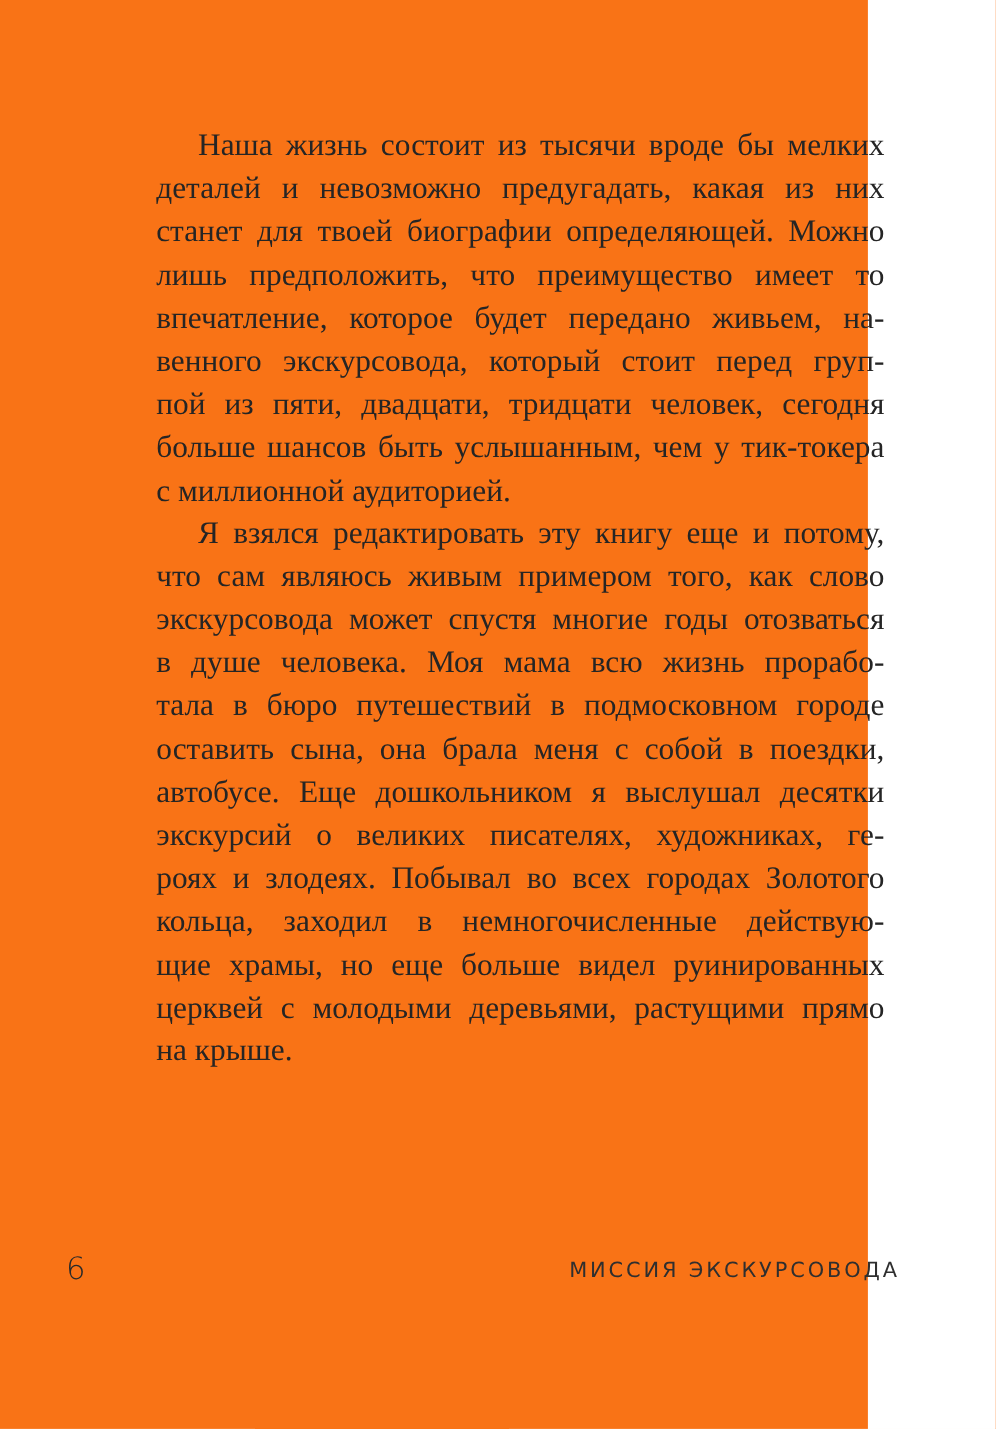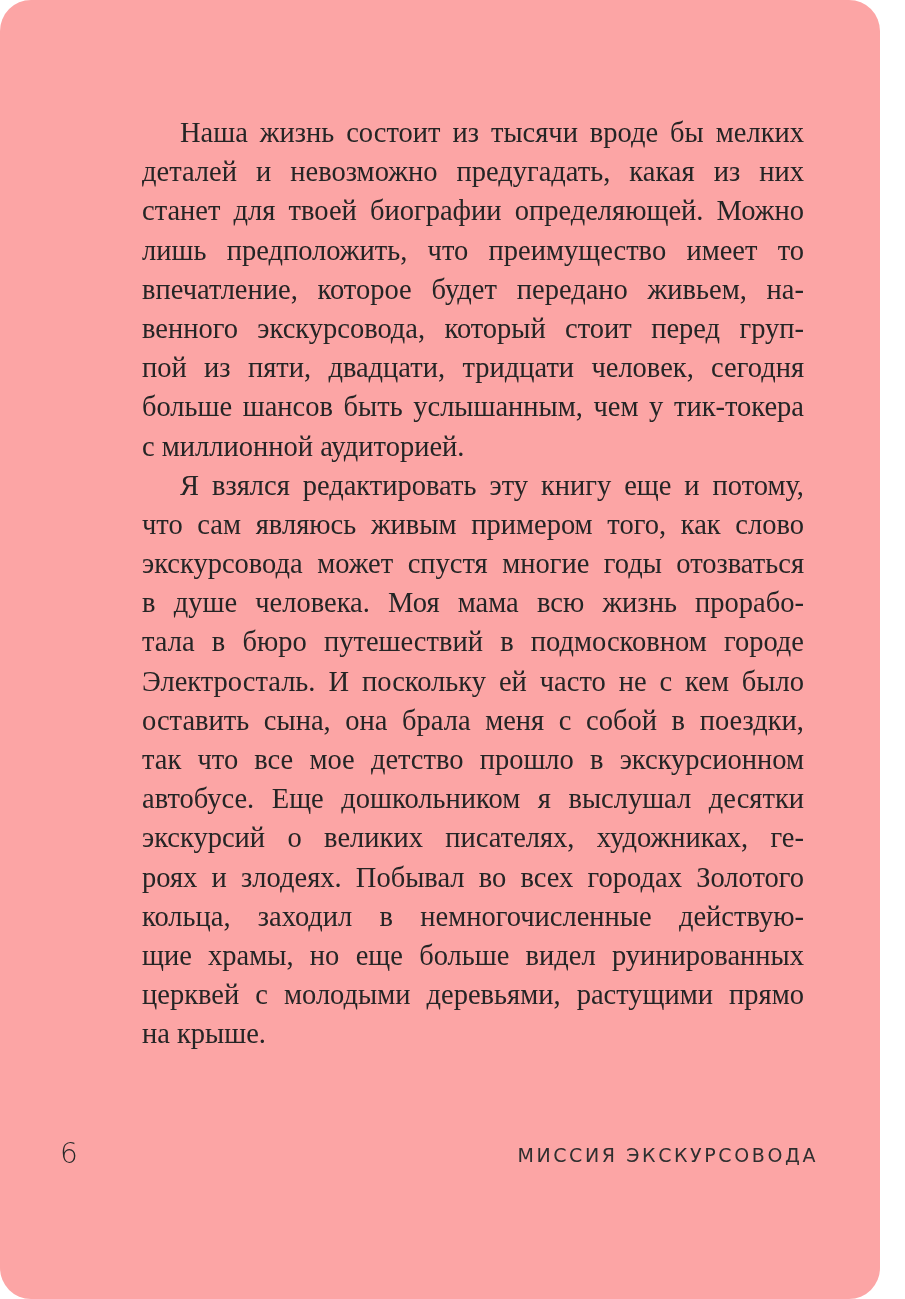--- a/index.html
+++ b/index.html
@@ -10,24 +10,23 @@
     body {
       width: 905px;
       height: 1299px;
       position: relative;
       overflow: hidden;
       color: #2a2a2a;
     }
     .page {
       position: absolute;
       left: 0; top: 0;
-      width: 880px;
+      width: 789px;
       height: 1299px;
-      background: #fca5a5;
-      border-radius: 31px;
+      background: #f97316;
     }
     .body-text {
       position: absolute;
       left: 142px;
       top: 113px;
       width: 662px;
       font-family: "Liberation Serif", "DejaVu Serif", serif;
       font-size: 28.5px;
       line-height: 39.2px;
       color: #252525;
@@ -92,23 +91,21 @@
       <span class="line">больше шансов быть услышанным, чем у тик-токера</span>
       <span class="line last">с миллионной аудиторией.</span>
     </div>
 
     <div>
       <span class="line indent">Я взялся редактировать эту книгу еще и потому,</span>
       <span class="line">что сам являюсь живым примером того, как слово</span>
       <span class="line">экскурсовода может спустя многие годы отозваться</span>
       <span class="line">в душе человека. Моя мама всю жизнь прорабо-</span>
       <span class="line">тала в бюро путешествий в подмосковном городе</span>
-      <span class="line">Электросталь. И поскольку ей часто не с кем было</span>
       <span class="line">оставить сына, она брала меня с собой в поездки,</span>
-      <span class="line">так что все мое детство прошло в экскурсионном</span>
       <span class="line">автобусе. Еще дошкольником я выслушал десятки</span>
       <span class="line">экскурсий о великих писателях, художниках, ге-</span>
       <span class="line">роях и злодеях. Побывал во всех городах Золотого</span>
       <span class="line">кольца, заходил в немногочисленные действую-</span>
       <span class="line">щие храмы, но еще больше видел руинированных</span>
       <span class="line">церквей с молодыми деревьями, растущими прямо</span>
       <span class="line last">на крыше.</span>
     </div>
   </div>
 

